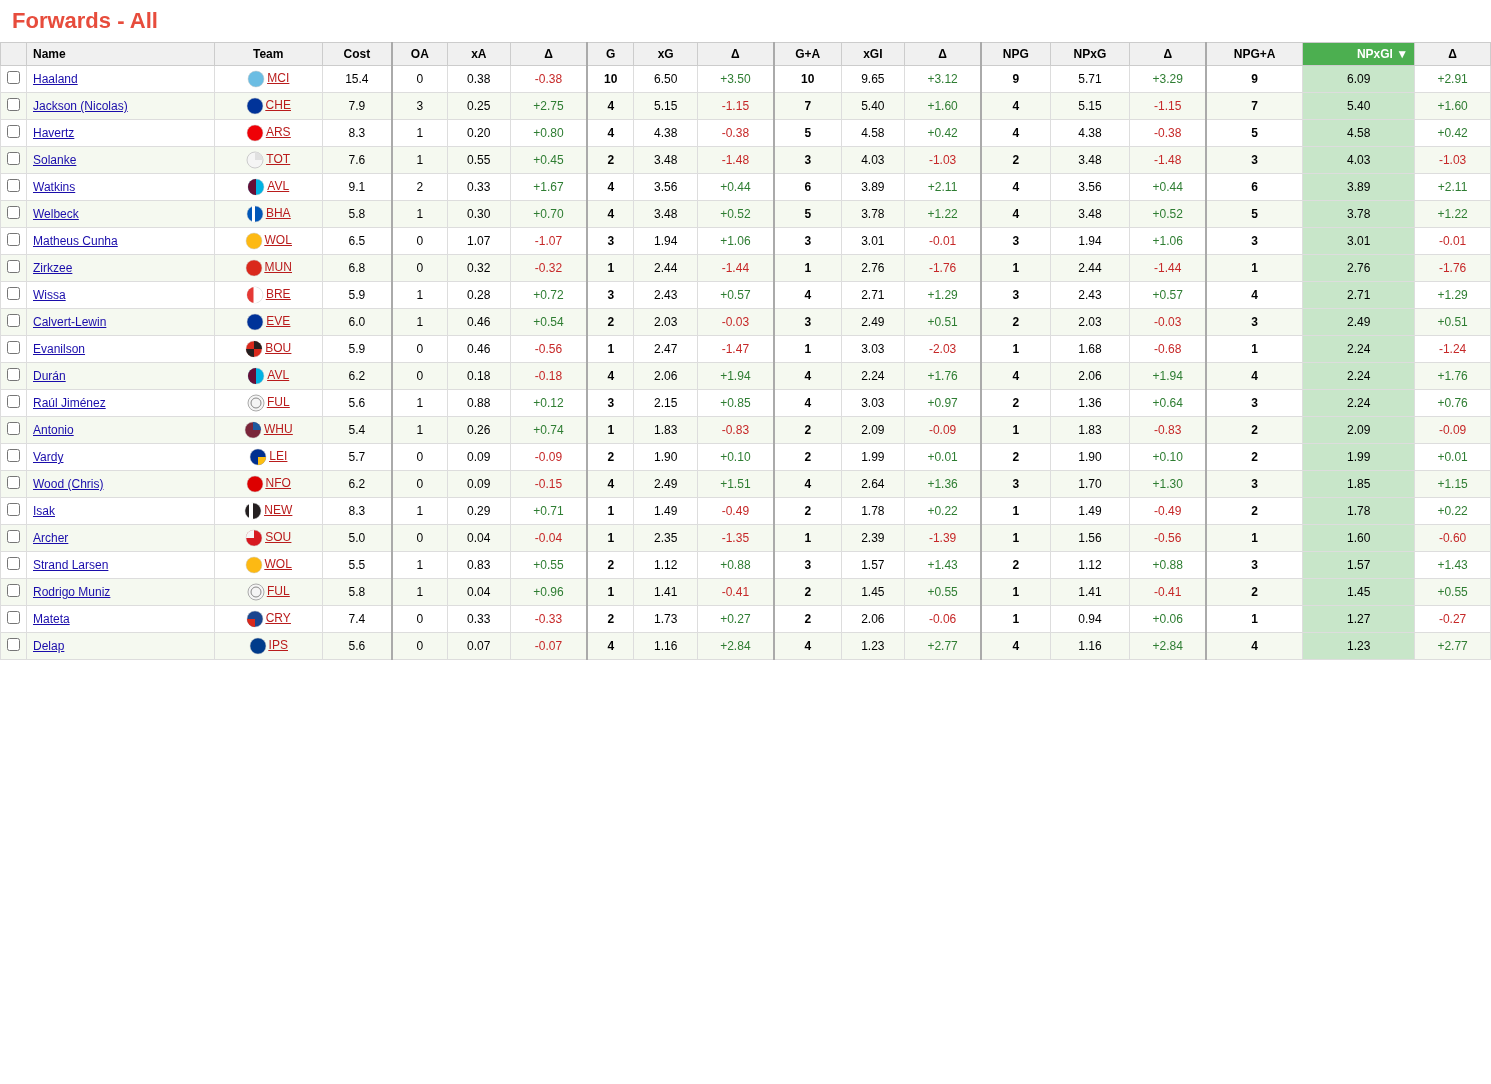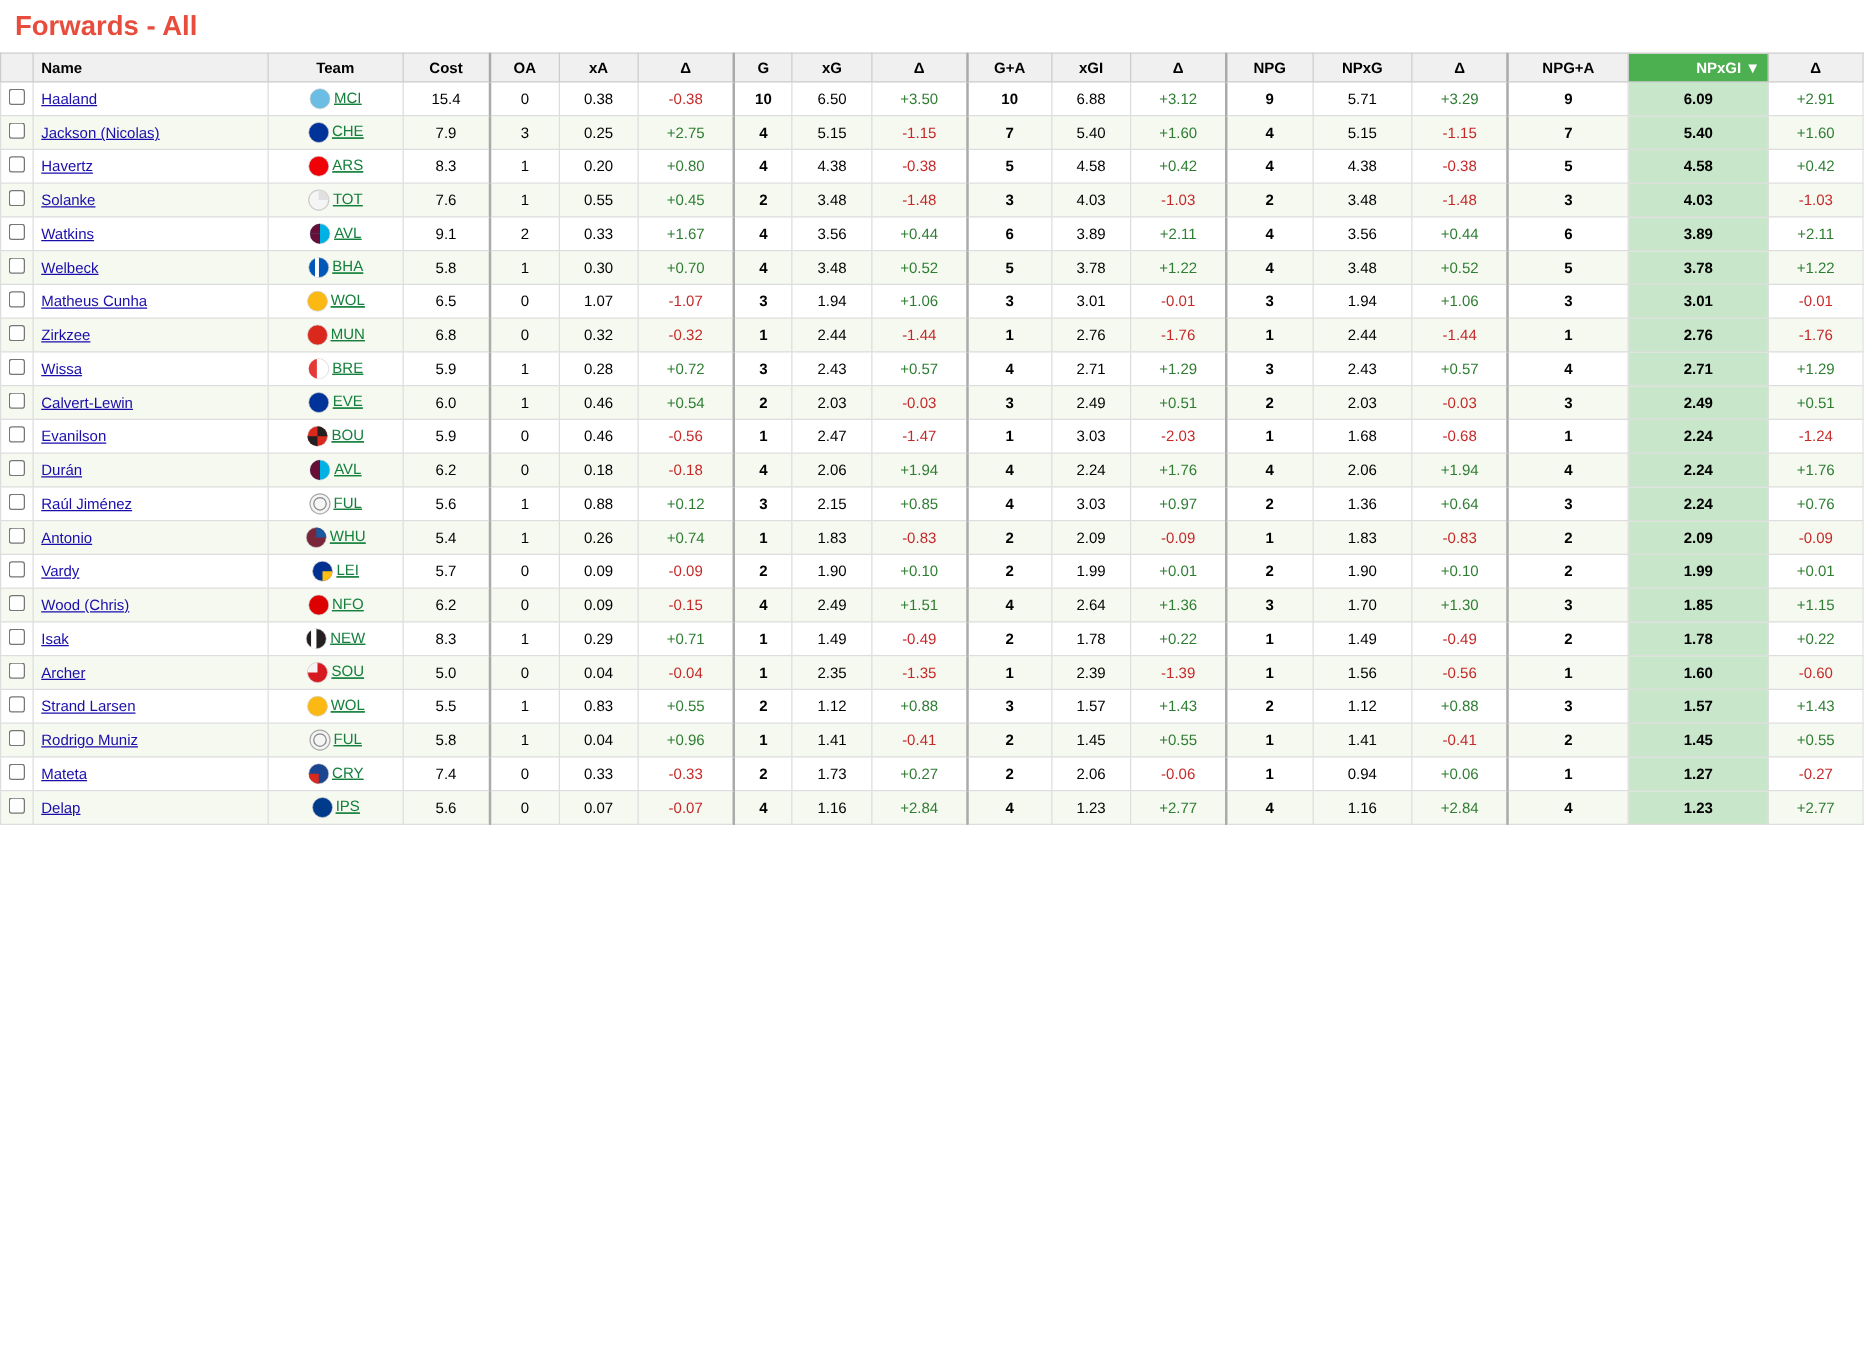--- a/index.html
+++ b/index.html
@@ -48,28 +48,28 @@
       font-weight: normal;
     }
 
     tbody tr td.name-cell a {
       color: #1a0dab;
       text-decoration: underline;
       cursor: pointer;
     }
 
     tbody tr td.team-cell a {
-      color: #15803d;
+      color: #b91c1c;
       text-decoration: underline;
       cursor: pointer;
     }
 
     .highlight-col {
       background: #c8e6c9 !important;
-      font-weight: bold;
+      font-weight: normal;
     }
 
     .checkbox-cell {
       width: 20px;
     }
 
     .positive { color: #2e7d32; }
     .negative { color: #c62828; text-align: center; }
   </style>
 </head>
@@ -117,21 +117,21 @@
           </svg><a href="#"><u>MCI</u></a>
     </td>
     <td>15.4</td>
     <td style="border-left:2px solid #aaa;">0</td>
     <td>0.38</td>
     <td class="negative">-0.38</td>
     <td style="border-left:2px solid #aaa;font-weight:bold;">10</td>
     <td>6.50</td>
     <td class="positive">+3.50</td>
     <td style="border-left:2px solid #aaa;font-weight:bold;">10</td>
-    <td>6.88</td>
+    <td>9.65</td>
     <td class="positive">+3.12</td>
     <td style="border-left:2px solid #aaa;font-weight:bold;">9</td>
     <td>5.71</td>
     <td class="positive">+3.29</td>
     <td style="border-left:2px solid #aaa;font-weight:bold;">9</td>
     <td class="highlight-col">6.09</td>
     <td class="positive">+2.91</td>
   </tr>
       <tr>
     <td class="checkbox-cell">

